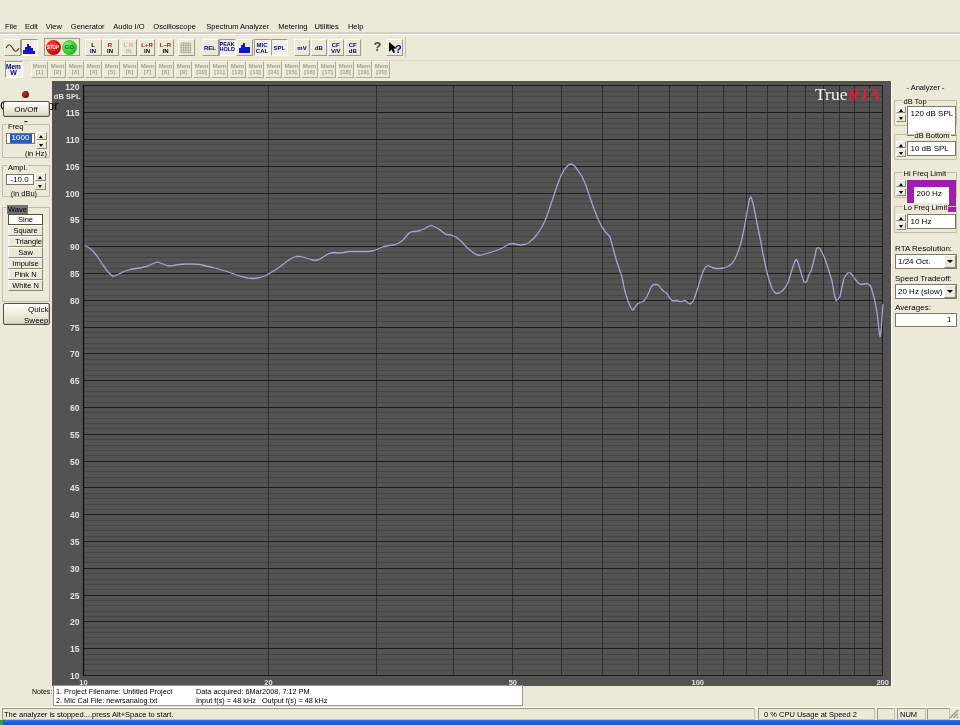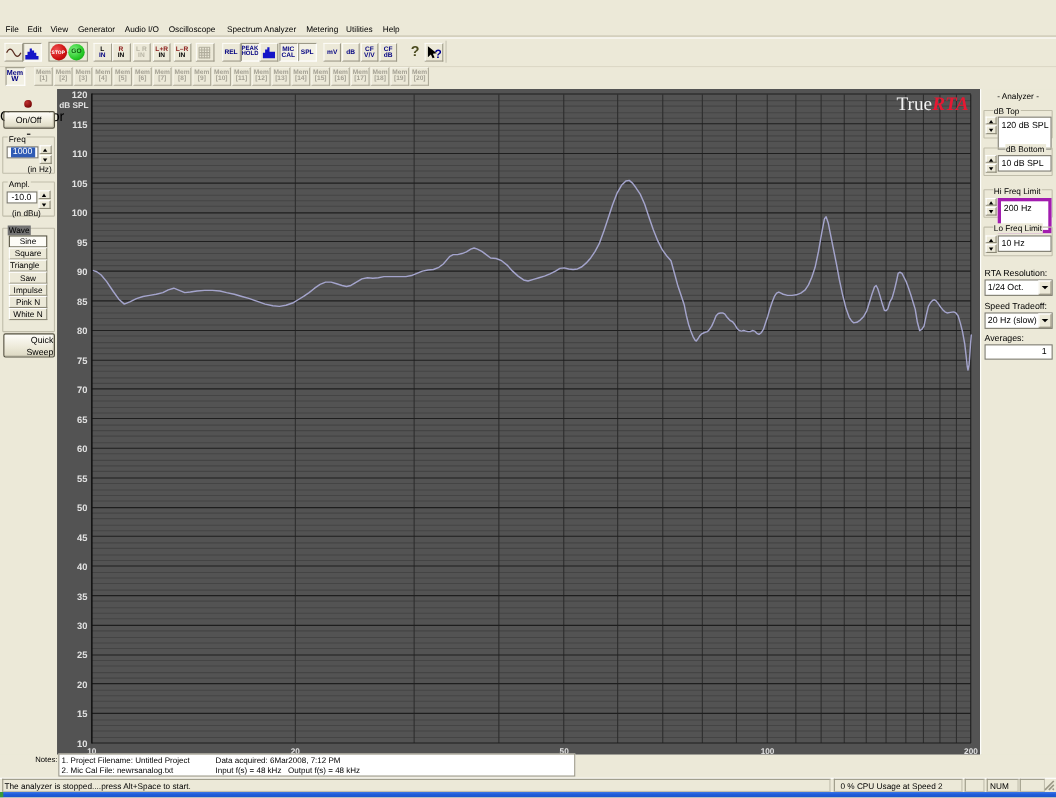--- a/index.html
+++ b/index.html
@@ -353,21 +353,21 @@
       <div style="width:0;height:0;border-left:2.5px solid transparent;border-right:2.5px solid transparent;border-bottom:3px solid #000;margin:2px auto 0;"></div>
     </div>
     <div style="position:absolute;left:35px;top:181.5px;width:10.5px;height:8.0px;box-sizing:border-box;border-top:1px solid #fff;border-left:1px solid #fff;border-bottom:1px solid #8a8775;border-right:1px solid #8a8775;background:#ece9d8;">
       <div style="width:0;height:0;border-left:2.5px solid transparent;border-right:2.5px solid transparent;border-top:3px solid #000;margin:2.5px auto 0;"></div>
     </div>
 <div style="position:absolute;left:0;top:188.5px;width:48px;text-align:center;font-size:7.5px;color:#000;">(in dBu)</div>
 <div style="position:absolute;left:2px;top:207px;width:48px;height:94.5px;box-sizing:border-box;border:1px solid #c0bdaa;border-radius:1px;"></div>
     <div style="position:absolute;left:7px;top:204.5px;background:#737373;padding:0 1px;font-size:7.5px;color:#000;white-space:nowrap;">Wave</div>
 <div style="position:absolute;left:8px;top:214.0px;width:35px;height:10.5px;box-sizing:border-box;border:1px solid #55523f;border-bottom-width:1.5px;background:#fdfcf7;font-size:7.5px;line-height:9px;text-align:center;color:#000;">Sine</div>
 <div style="position:absolute;left:8px;top:225.0px;width:35px;height:10.5px;box-sizing:border-box;border-top:1px solid #fff;border-left:1px solid #fff;border-bottom:1px solid #8a8775;border-right:1px solid #8a8775;background:#ece9d8;font-size:7.5px;line-height:9.5px;text-align:center;color:#000;">Square</div>
-<div style="position:absolute;left:8px;top:236.0px;width:35px;height:10.5px;box-sizing:border-box;border-top:1px solid #fff;border-left:1px solid #fff;border-bottom:1px solid #8a8775;border-right:1px solid #8a8775;background:#ece9d8;font-size:7.5px;line-height:9.5px;text-align:left;color:#000;">Triangle</div>
+<div style="position:absolute;left:8px;top:236.0px;width:35px;height:10.5px;box-sizing:border-box;border-top:1px solid #fff;border-left:1px solid #fff;border-bottom:1px solid #8a8775;border-right:1px solid #8a8775;background:#ece9d8;font-size:7.5px;line-height:9.5px;text-align:right;color:#000;">Triangle</div>
 <div style="position:absolute;left:8px;top:247.0px;width:35px;height:10.5px;box-sizing:border-box;border-top:1px solid #fff;border-left:1px solid #fff;border-bottom:1px solid #8a8775;border-right:1px solid #8a8775;background:#ece9d8;font-size:7.5px;line-height:9.5px;text-align:center;color:#000;">Saw</div>
 <div style="position:absolute;left:8px;top:258.0px;width:35px;height:10.5px;box-sizing:border-box;border-top:1px solid #fff;border-left:1px solid #fff;border-bottom:1px solid #8a8775;border-right:1px solid #8a8775;background:#ece9d8;font-size:7.5px;line-height:9.5px;text-align:center;color:#000;">Impulse</div>
 <div style="position:absolute;left:8px;top:269.0px;width:35px;height:10.5px;box-sizing:border-box;border-top:1px solid #fff;border-left:1px solid #fff;border-bottom:1px solid #8a8775;border-right:1px solid #8a8775;background:#ece9d8;font-size:7.5px;line-height:9.5px;text-align:center;color:#000;">Pink N</div>
 <div style="position:absolute;left:8px;top:280.0px;width:35px;height:10.5px;box-sizing:border-box;border-top:1px solid #fff;border-left:1px solid #fff;border-bottom:1px solid #8a8775;border-right:1px solid #8a8775;background:#ece9d8;font-size:7.5px;line-height:9.5px;text-align:center;color:#000;">White N</div>
 <div class="xpbtn" style="position:absolute;left:2.5px;top:303px;width:47px;height:22px;font-size:8px;line-height:10.5px;padding-top:1px;text-align:right;">Quick<br>Sweep</div>
   <div style="position:absolute;left:891px;top:81px;width:69px;height:605px;background:#ece9d8;border-left:1px solid #fff;"></div>
 <div style="position:absolute;left:891px;top:83px;width:69px;text-align:center;font-size:7.5px;color:#000;">- Analyzer -</div>
 <div style="position:absolute;left:893.5px;top:99.5px;width:63.5px;height:26.5px;box-sizing:border-box;border:1px solid #c0bdaa;border-radius:1px;"></div>
     <div style="position:absolute;left:902.5px;top:97.0px;background:#ece9d8;padding:0 1px;font-size:7.5px;color:#000;white-space:nowrap;">dB Top</div>
 <div style="position:absolute;left:895.5px;top:105.5px;width:10.5px;height:7.75px;box-sizing:border-box;border-top:1px solid #fff;border-left:1px solid #fff;border-bottom:1px solid #8a8775;border-right:1px solid #8a8775;background:#ece9d8;">
@@ -387,21 +387,21 @@
     </div>
 <div style="position:absolute;left:907px;top:141px;width:49px;height:15px;box-sizing:border-box;border:1px solid #7b786a;background:#fff;font-size:8px;line-height:13.5px;color:#000;padding-left:2.5px;white-space:nowrap;overflow:hidden;">10 dB SPL</div>
 <div style="position:absolute;left:893.5px;top:171.5px;width:63.5px;height:26.5px;box-sizing:border-box;border:1px solid #c0bdaa;border-radius:1px;"></div>
     <div style="position:absolute;left:902.5px;top:169.0px;background:#ece9d8;padding:0 1px;font-size:7.5px;color:#000;white-space:nowrap;">Hi Freq Limit</div>
 <div style="position:absolute;left:895.5px;top:179.5px;width:10.5px;height:7.75px;box-sizing:border-box;border-top:1px solid #fff;border-left:1px solid #fff;border-bottom:1px solid #8a8775;border-right:1px solid #8a8775;background:#ece9d8;">
       <div style="width:0;height:0;border-left:2.5px solid transparent;border-right:2.5px solid transparent;border-bottom:3px solid #000;margin:2px auto 0;"></div>
     </div>
     <div style="position:absolute;left:895.5px;top:187.75px;width:10.5px;height:7.75px;box-sizing:border-box;border-top:1px solid #fff;border-left:1px solid #fff;border-bottom:1px solid #8a8775;border-right:1px solid #8a8775;background:#ece9d8;">
       <div style="width:0;height:0;border-left:2.5px solid transparent;border-right:2.5px solid transparent;border-top:3px solid #000;margin:2.5px auto 0;"></div>
     </div>
-<div style="position:absolute;left:907px;top:180px;width:49px;height:32px;box-sizing:border-box;border:3px solid #a21caf;background:#fff;font-size:8px;line-height:13.5px;color:#000;padding-left:2.5px;white-space:nowrap;overflow:hidden;">200 Hz</div>
+<div style="position:absolute;left:907px;top:180px;width:49px;height:32px;box-sizing:border-box;border:7px solid #a21caf;background:#fff;font-size:8px;line-height:13.5px;color:#000;padding-left:2.5px;white-space:nowrap;overflow:hidden;">200 Hz</div>
 <div style="position:absolute;left:893.5px;top:205.5px;width:63.5px;height:27.5px;box-sizing:border-box;border:1px solid #c0bdaa;border-radius:1px;"></div>
     <div style="position:absolute;left:902.5px;top:203.0px;background:#ece9d8;padding:0 1px;font-size:7.5px;color:#000;white-space:nowrap;">Lo Freq Limit</div>
 <div style="position:absolute;left:895.5px;top:213.5px;width:10.5px;height:7.75px;box-sizing:border-box;border-top:1px solid #fff;border-left:1px solid #fff;border-bottom:1px solid #8a8775;border-right:1px solid #8a8775;background:#ece9d8;">
       <div style="width:0;height:0;border-left:2.5px solid transparent;border-right:2.5px solid transparent;border-bottom:3px solid #000;margin:2px auto 0;"></div>
     </div>
     <div style="position:absolute;left:895.5px;top:221.75px;width:10.5px;height:7.75px;box-sizing:border-box;border-top:1px solid #fff;border-left:1px solid #fff;border-bottom:1px solid #8a8775;border-right:1px solid #8a8775;background:#ece9d8;">
       <div style="width:0;height:0;border-left:2.5px solid transparent;border-right:2.5px solid transparent;border-top:3px solid #000;margin:2.5px auto 0;"></div>
     </div>
 <div style="position:absolute;left:907px;top:214px;width:49px;height:15px;box-sizing:border-box;border:1px solid #7b786a;background:#fff;font-size:8px;line-height:13.5px;color:#000;padding-left:2.5px;white-space:nowrap;overflow:hidden;">10 Hz</div>
 <div style="position:absolute;left:895px;top:243.5px;font-size:8px;color:#000;">RTA Resolution:</div>

